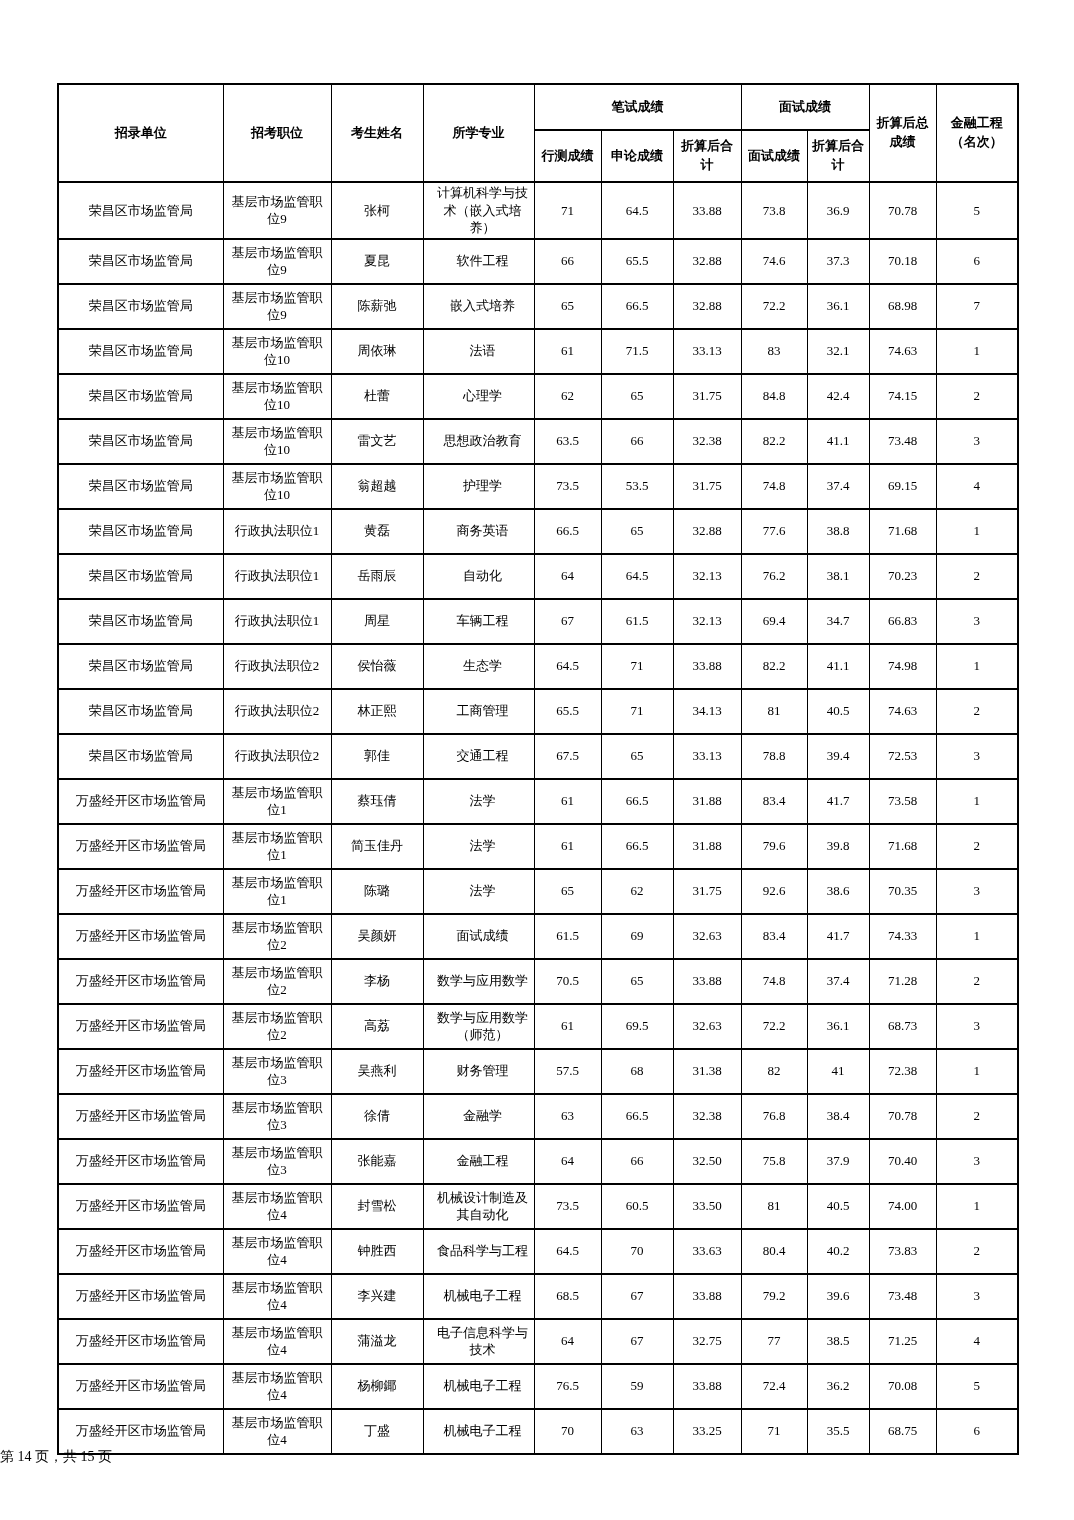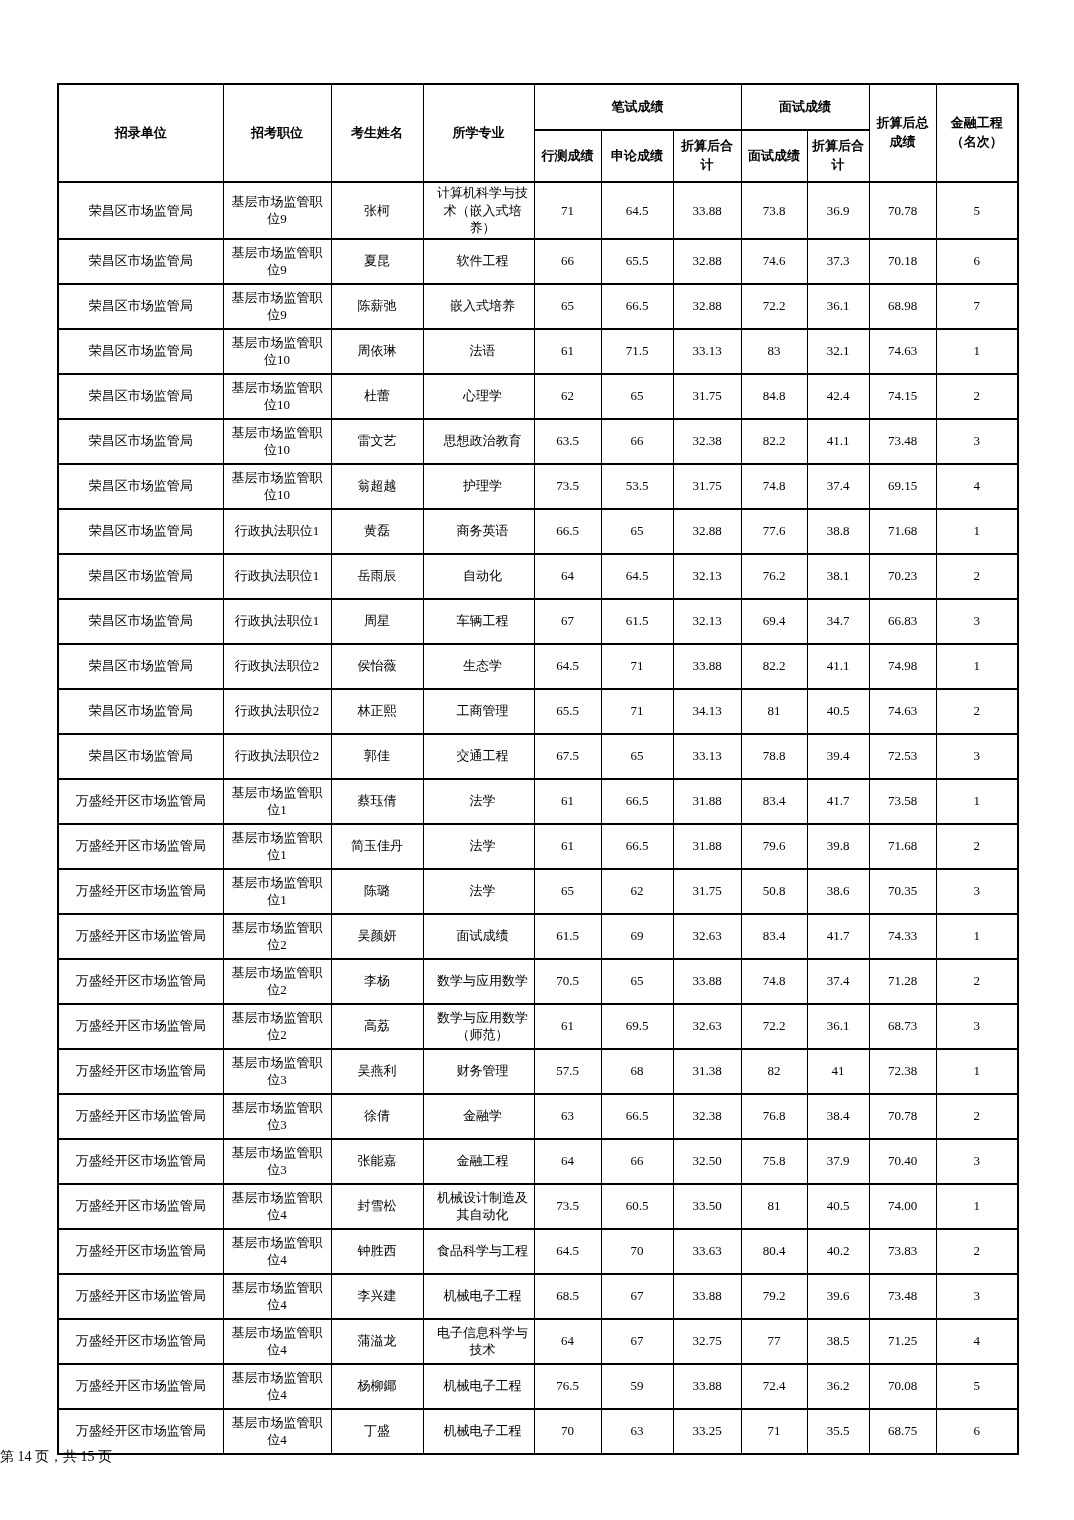--- a/index.html
+++ b/index.html
@@ -302,21 +302,21 @@
     <td>2</td>
   </tr>
         <tr>
     <td>万盛经开区市场监管局</td>
     <td>基层市场监管职位1</td>
     <td>陈璐</td>
     <td class="major">法学</td>
     <td>65</td>
     <td>62</td>
     <td>31.75</td>
-    <td>50.8</td>
+    <td>92.6</td>
     <td>38.6</td>
     <td>70.35</td>
     <td>3</td>
   </tr>
         <tr>
     <td>万盛经开区市场监管局</td>
     <td>基层市场监管职位2</td>
     <td>吴颜妍</td>
     <td class="major">面试成绩</td>
     <td>61.5</td>

